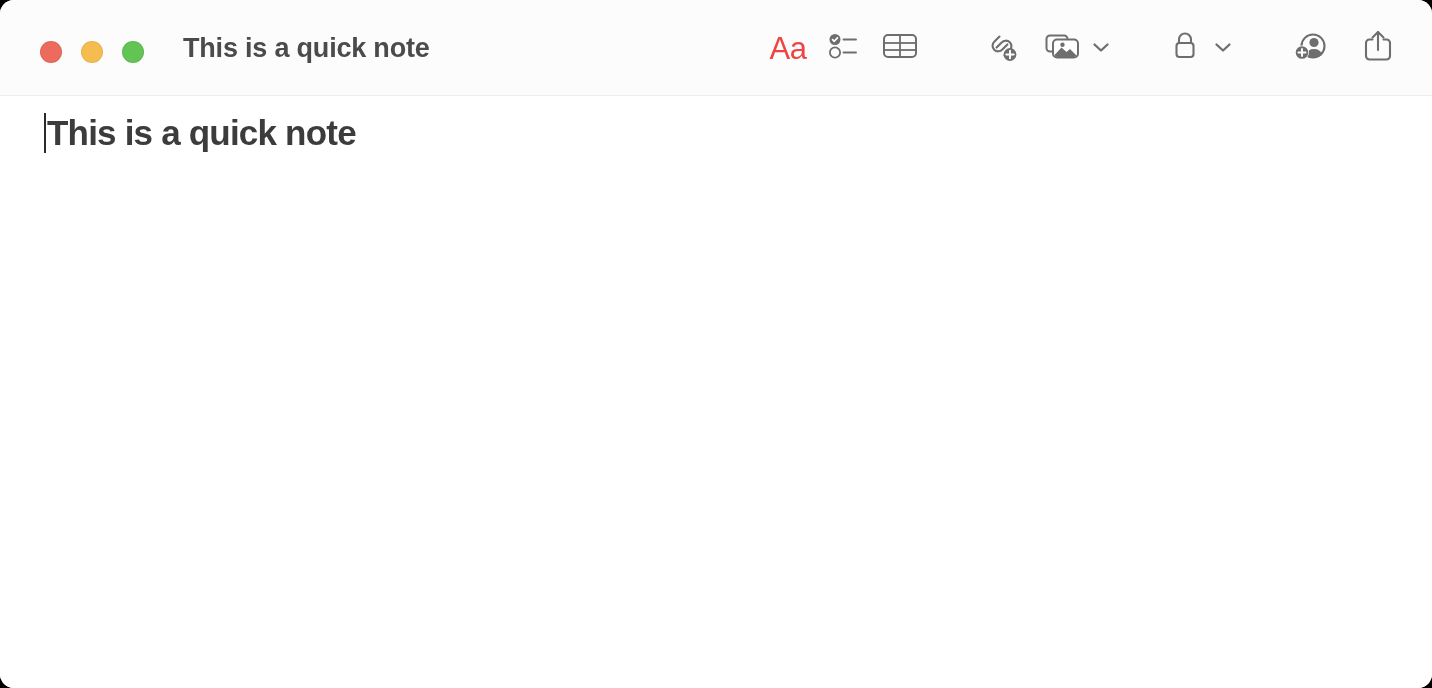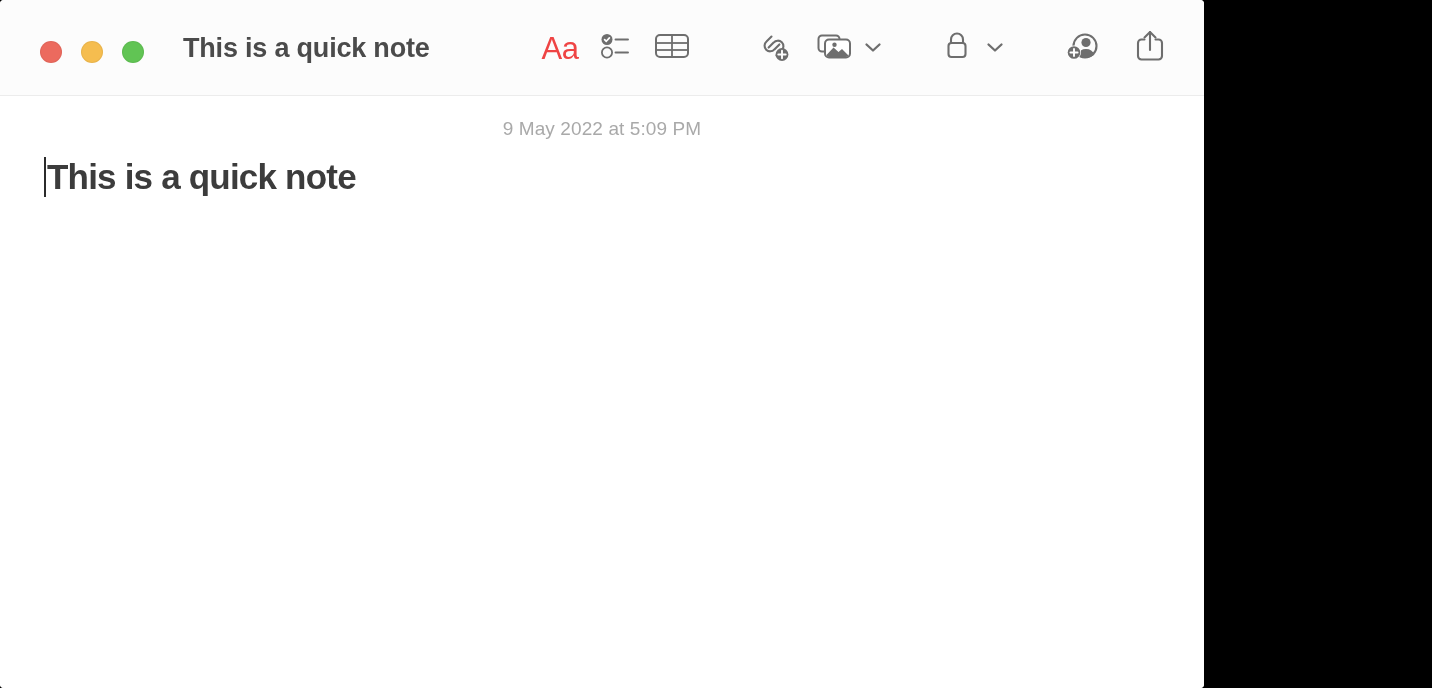--- a/index.html
+++ b/index.html
@@ -11,24 +11,24 @@
     width: 1432px;
     height: 688px;
     overflow: hidden;
     font-family: "Liberation Sans", sans-serif;
   }
 
   .window {
     position: absolute;
     left: 0;
     top: 0;
-    width: 1204px;
+    width: 1432px;
     height: 688px;
     background: #ffffff;
-    border-radius: 4px;
+    border-radius: 14px;
     overflow: hidden;
     box-sizing: border-box;
   }
 
   
   .toolbar {
     position: relative;
     height: 96px;
     background: #fcfcfc;
     border-bottom: 1px solid #ececec;
@@ -271,21 +271,20 @@
             <line x1="16" y1="4" x2="16" y2="22" stroke="#6e6e6e" stroke-width="2.1" stroke-linecap="round"></line>
             <path d="M10.5 9.5 L16 4 L21.5 9.5" stroke="#6e6e6e" stroke-width="2.1" stroke-linecap="round" stroke-linejoin="round" fill="none"></path>
           </svg>
         </span>
       </div>
 
     </div>
   </div>
 
   <div class="note-body">
-    <div class="note-date">9 May 2022 at 5:09 PM</div>
 
     <div class="note-content">
       <div class="note-title-row">
         <div class="caret"></div>
         <div class="note-title-text">This is a quick note</div>
       </div>
       <div></div>
     </div>
   </div>
 

